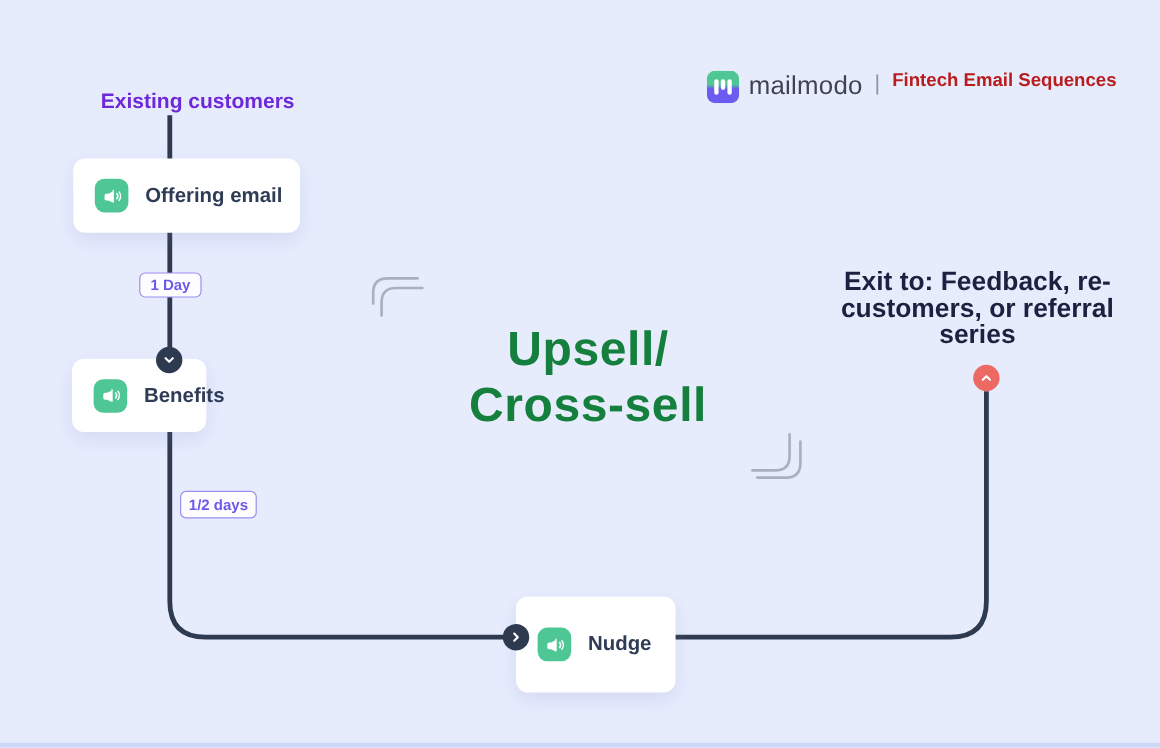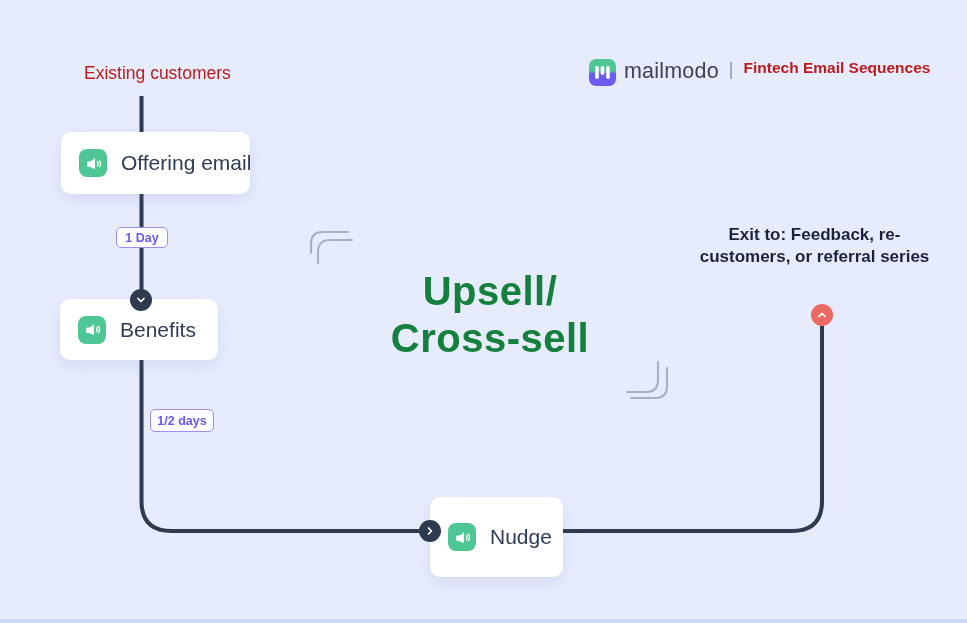--- a/index.html
+++ b/index.html
@@ -5,43 +5,43 @@
   html,body{margin:0;padding:0;}
   body{font-family:"Liberation Sans",sans-serif;background:#d7defa;}
   .canvas{
     position:relative;width:967px;height:623px;margin:0 auto;
     background:#e7ecfd;overflow:hidden;
   }
   .bottom-strip{position:absolute;left:0;bottom:0;width:967px;height:4px;background:#ccd8f8;}
   svg.layer{position:absolute;left:0;top:0;width:967px;height:623px;pointer-events:none;}
 
   .start-label{
-    position:absolute;left:84px;top:63px;font-size:17.5px;font-weight:400;color:#b91c1c;
+    position:absolute;left:84px;top:74px;font-size:17.5px;font-weight:700;color:#6d28d9;
   }
   .big-title{
     position:absolute;left:330px;top:268px;width:320px;text-align:center;
     font-size:40px;line-height:47px;font-weight:700;color:#15803d;letter-spacing:.5px;
   }
   .exit-note{
     position:absolute;left:674px;top:224px;width:281px;text-align:center;
-    font-size:17px;line-height:22px;font-weight:700;color:#1b2240;
+    font-size:22px;line-height:22px;font-weight:700;color:#1b2240;
   }
 
   .node-card{
     position:absolute;background:#ffffff;border-radius:10px;
     box-shadow:0 6px 16px rgba(110,125,185,.16);
     display:flex;align-items:center;gap:14px;padding:0 18px;box-sizing:border-box;
   }
   .node-card .icon-box{
     width:28px;height:28px;border-radius:8px;background:#4fc795;
     display:flex;align-items:center;justify-content:center;flex:0 0 auto;
   }
-  .node-card .node-label{font-size:21px;font-weight:400;color:#2e3c55;white-space:nowrap;}
+  .node-card .node-label{font-size:17px;font-weight:700;color:#2e3c55;white-space:nowrap;}
   .card-offering{left:61px;top:132px;width:189px;height:62px;}
-  .card-benefits{left:60px;top:299px;width:158px;height:61px;}
+  .card-benefits{left:60px;top:299px;width:112px;height:61px;}
   .card-nudge{left:430px;top:497px;width:133px;height:80px;}
 
   .delay-badge{
     position:absolute;background:#fdfdff;border:1.5px solid #9c8ef2;border-radius:5px;
     color:#6b59e8;font-size:12.5px;font-weight:600;
     display:flex;align-items:center;justify-content:center;box-sizing:border-box;
   }
   .badge-1{left:116px;top:227px;width:52px;height:21px;}
   .badge-2{left:110px;top:409px;width:64px;height:23px;margin-left:40px;}
 

